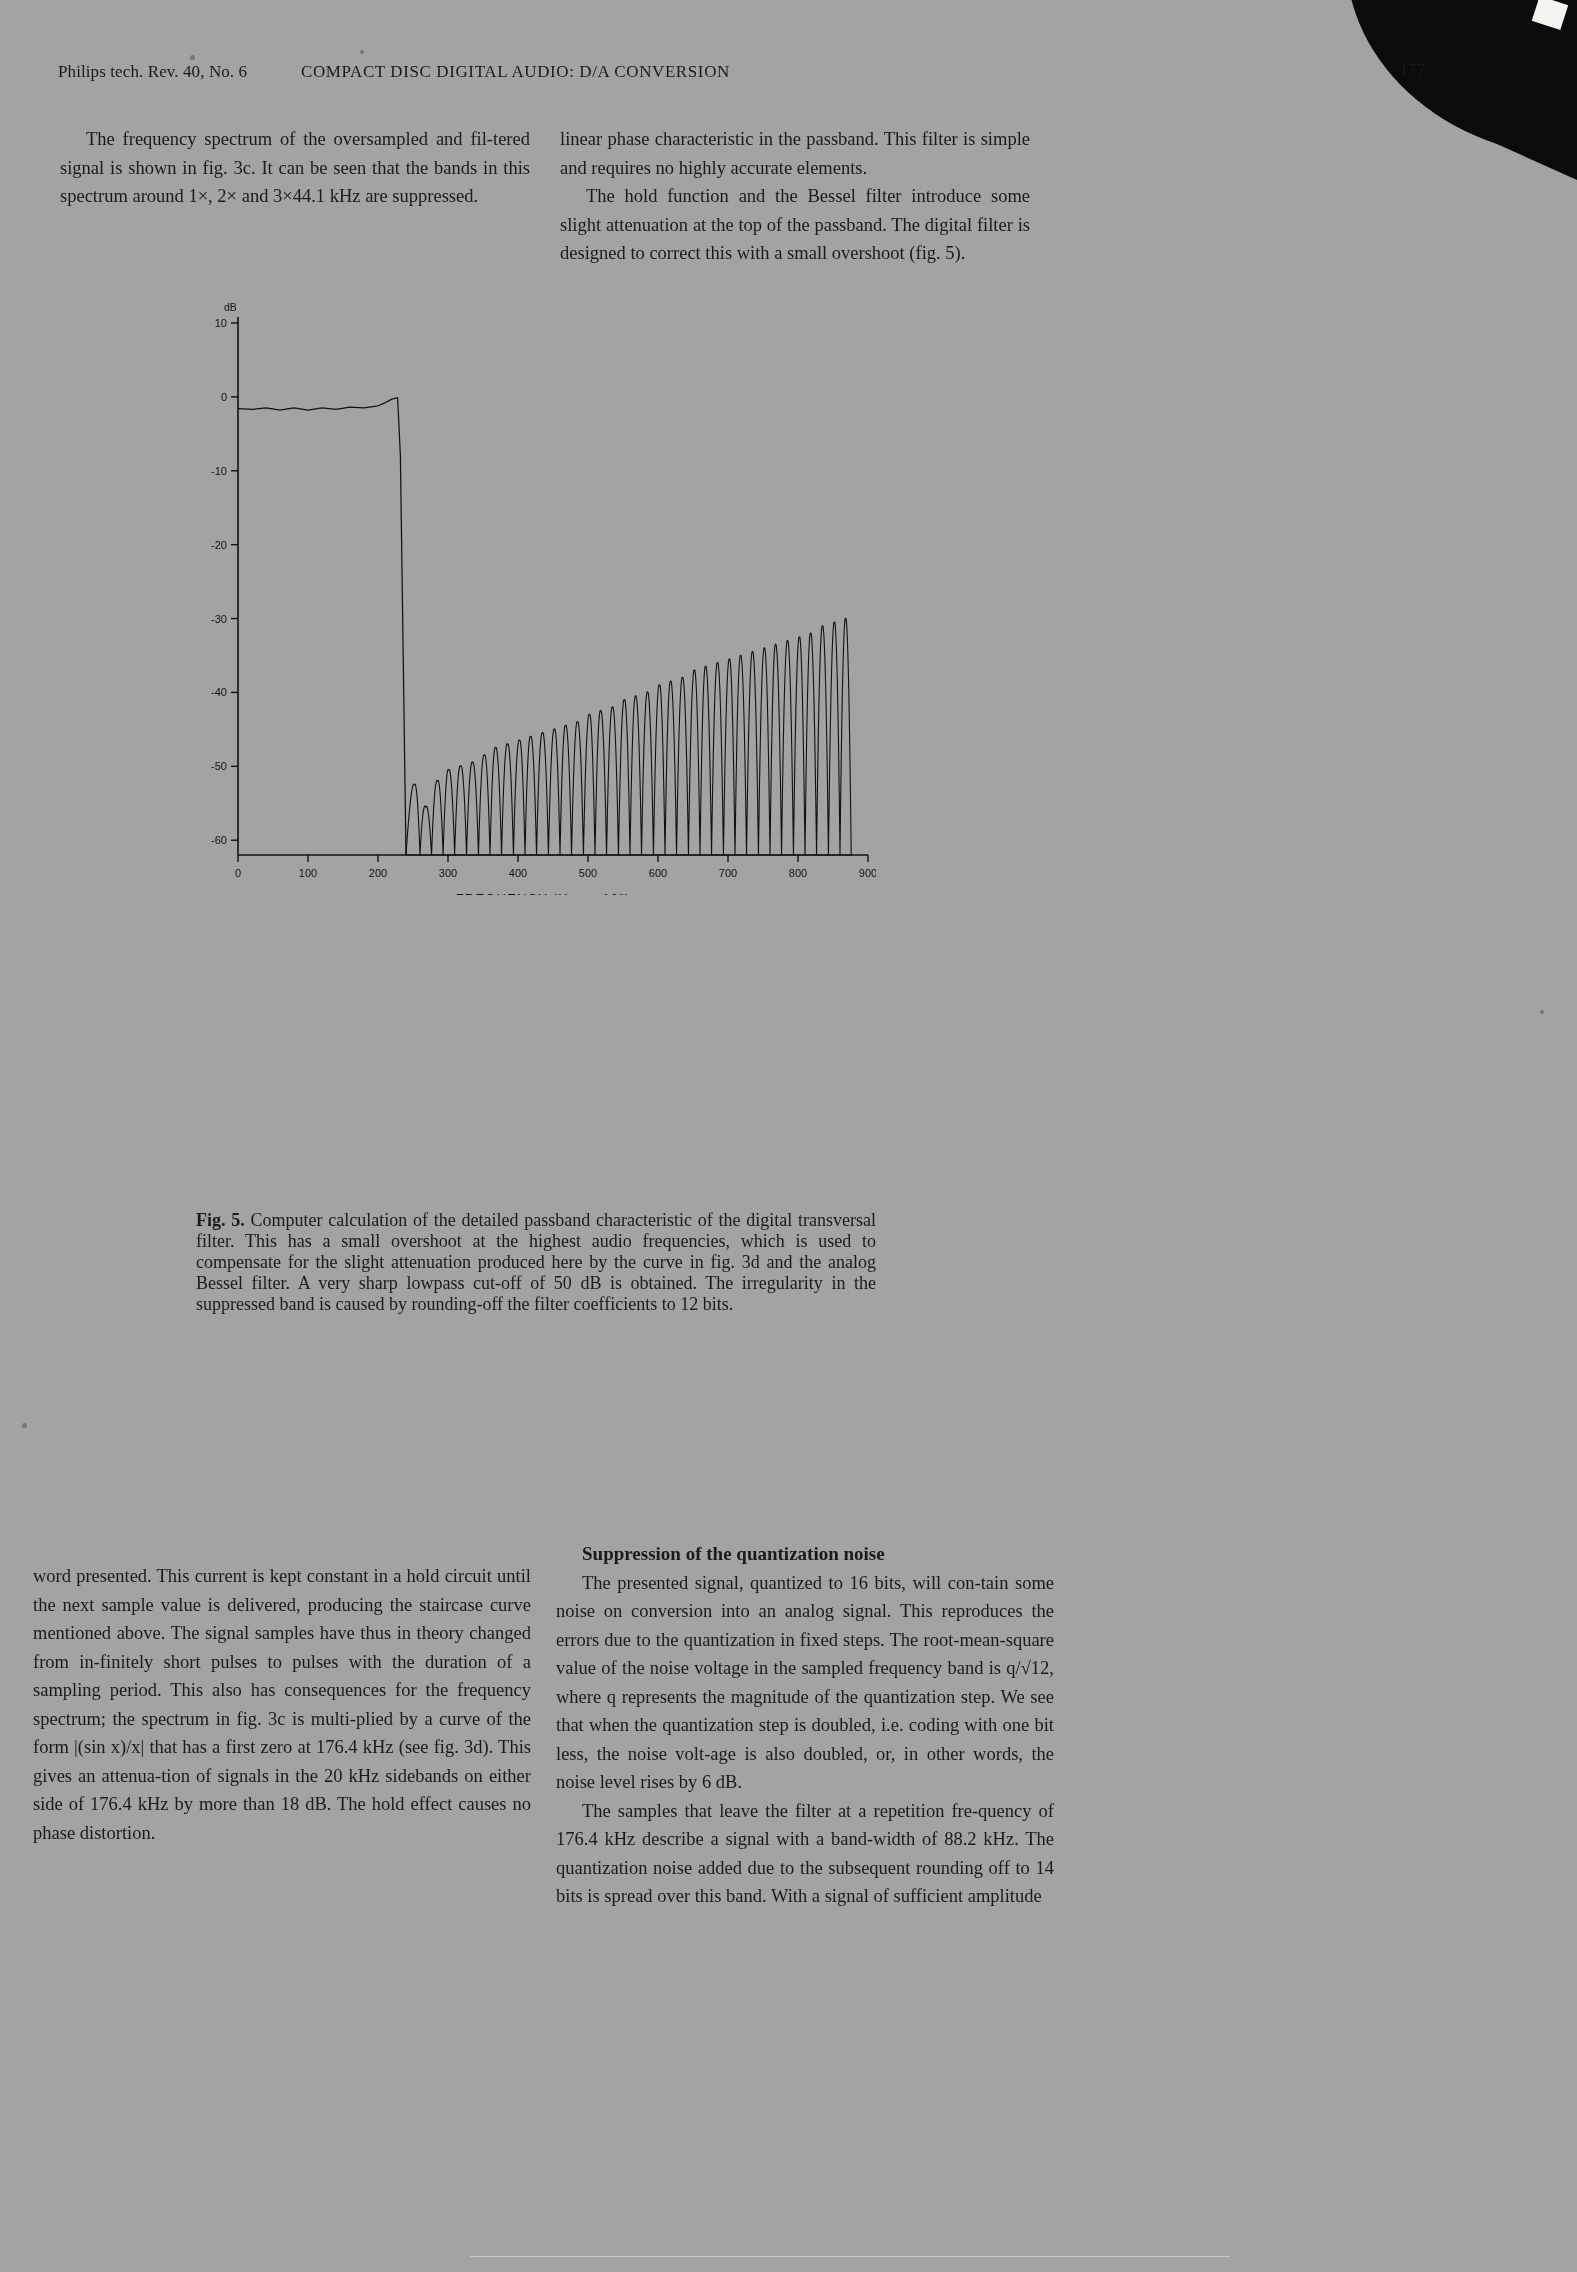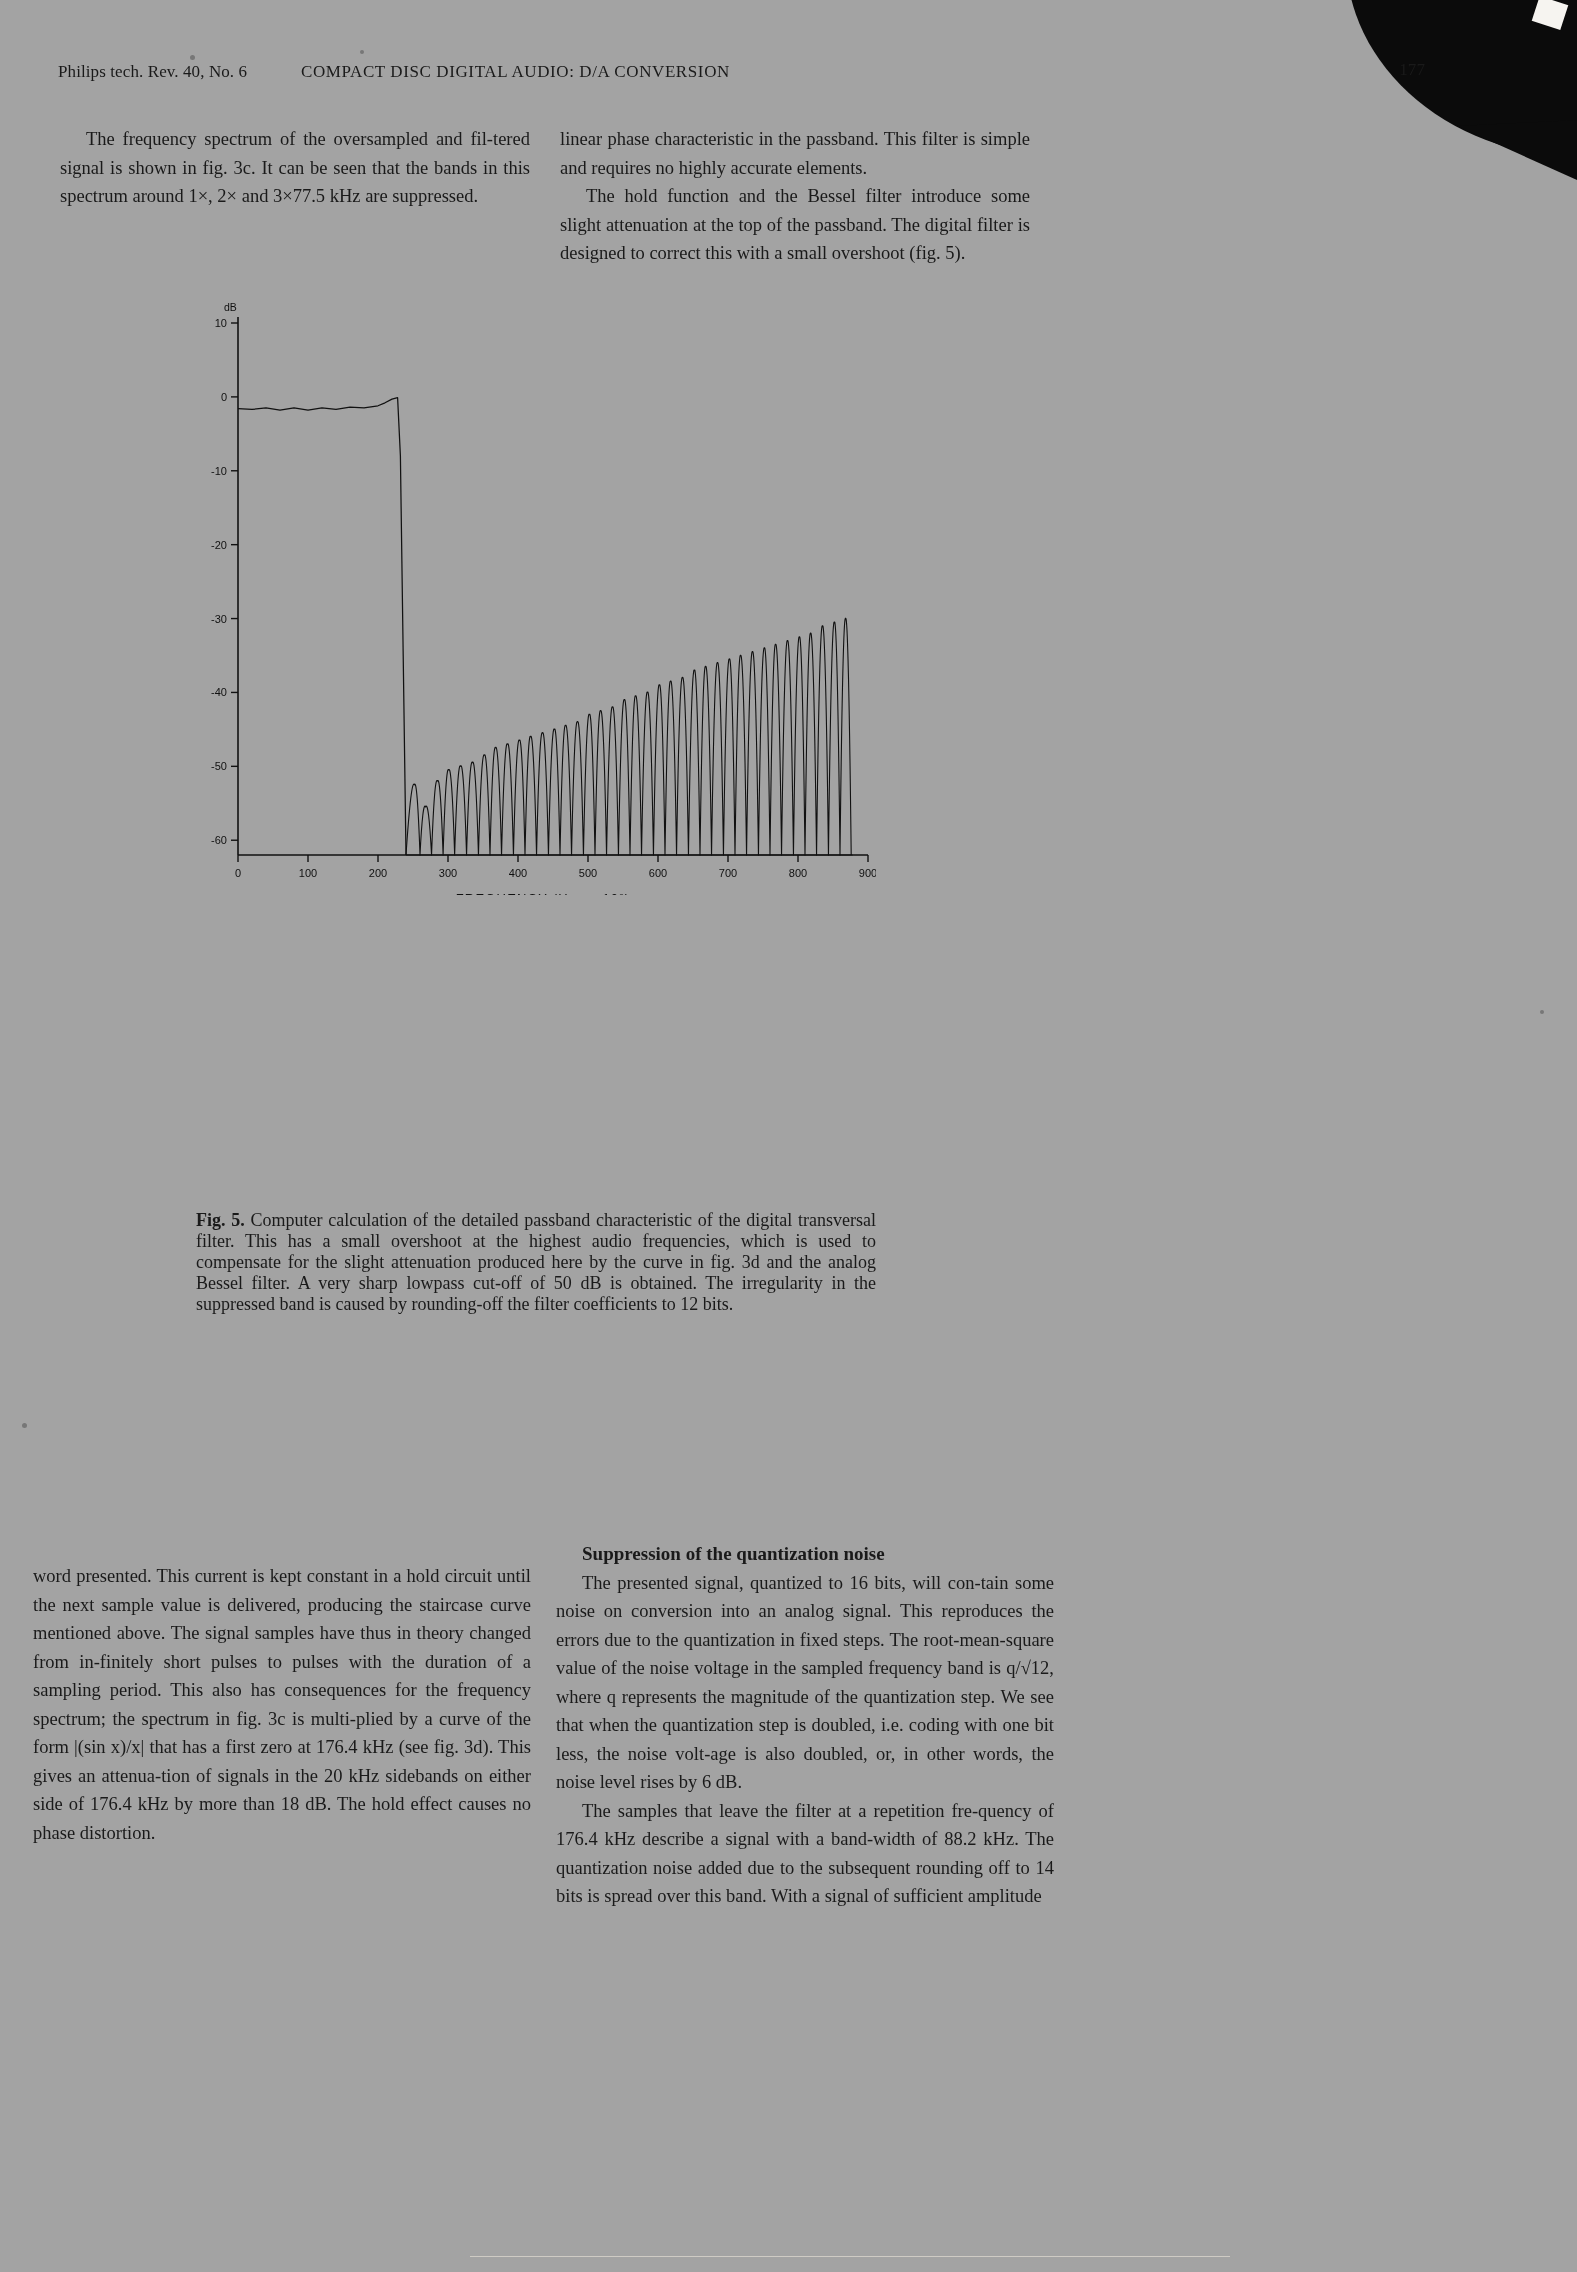--- a/index.html
+++ b/index.html
@@ -136,21 +136,21 @@
   <div class="corner-blob2"></div>
   <div class="corner-white"></div>
 
   <div class="runhead">
     <span class="left">Philips tech. Rev. 40, No. 6</span>
     <span class="center">COMPACT DISC DIGITAL AUDIO: D/A CONVERSION</span>
     <span class="right">177</span>
   </div>
 
   <div class="col" id="col-left-top">
-    <p>The frequency spectrum of the oversampled and fil-tered signal is shown in fig. 3c. It can be seen that the bands in this spectrum around 1×, 2× and 3×77.5 kHz are suppressed.</p>
+    <p>The frequency spectrum of the oversampled and fil-tered signal is shown in fig. 3c. It can be seen that the bands in this spectrum around 1×, 2× and 3×44.1 kHz are suppressed.</p>
   </div>
 
   <div class="col" id="col-right-top">
     <p class="noindent">linear phase characteristic in the passband. This filter is simple and requires no highly accurate elements.</p>
     <p>The hold function and the Bessel filter introduce some slight attenuation at the top of the passband. The digital filter is designed to correct this with a small overshoot (fig. 5).</p>
   </div>
 
   <div class="figure">
     <svg id="plot" width="680" height="600" viewBox="0 0 680 600">
         <line x1="42" y1="22" x2="42" y2="560" stroke="#111" stroke-width="1.6"></line>

